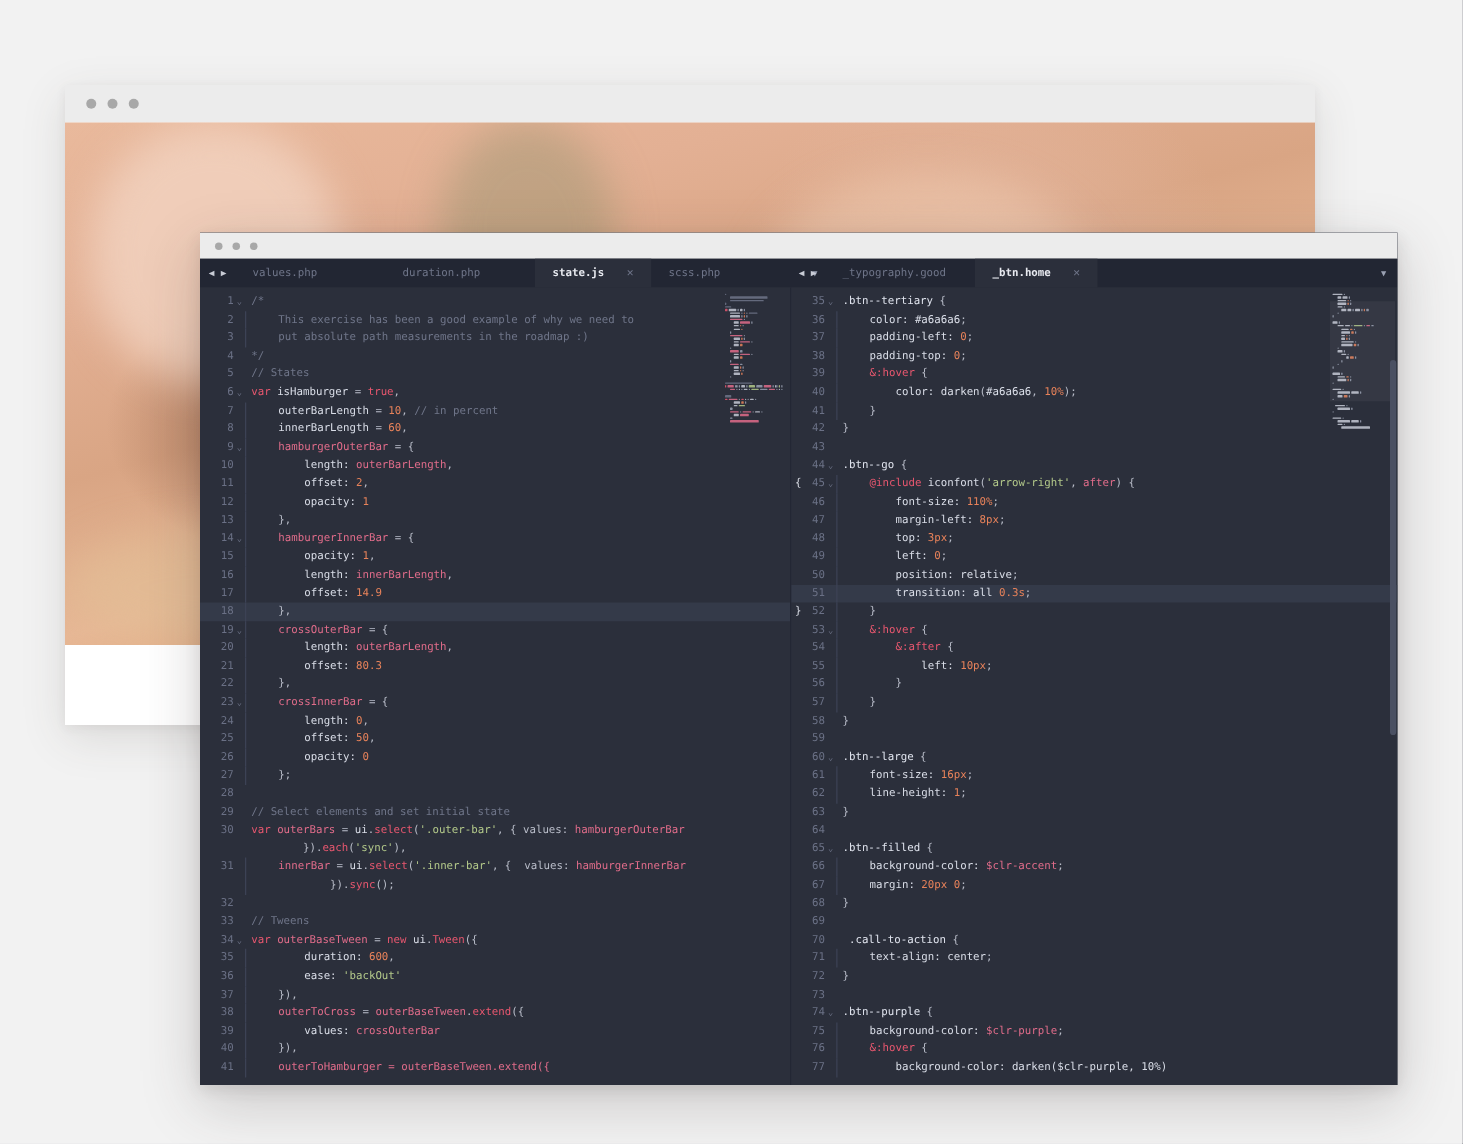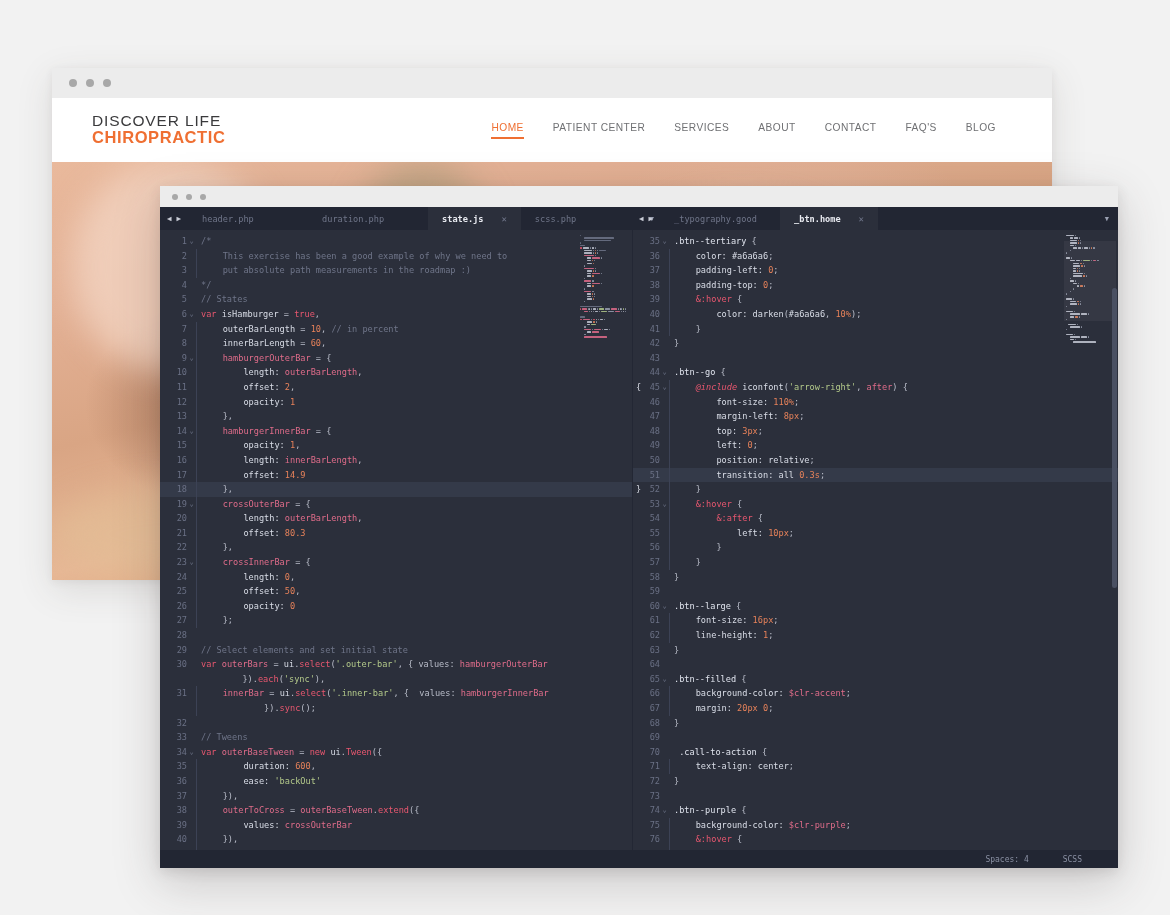--- a/index.html
+++ b/index.html
@@ -140,21 +140,21 @@
 
   
   .c-com { color: #6f7589; }
   .c-kw  { color: #e8576f; }
   .c-var { color: #e06c8a; }
   .c-num { color: #e7825a; }
   .c-str { color: #b3c98a; }
   .c-fn  { color: #e8576f; }
   .c-prop{ color: #d9dde7; }
   .c-sel { color: #e0e4ee; }
-  .c-at  { color: #e8576f; font-style: italic; }
+  .c-at  { color: #e8576f; }
   .c-pseudo { color: #e8576f; }
   .c-dollar { color: #e06c8a; }
   .c-punc{ color: #b9bdc9; }
   .c-bool{ color: #e8576f; }
 
   
   .minimap {
     position: absolute; right: 6px; top: 4px; bottom: 0;
     width: 46px; opacity: 0.85; pointer-events: none;
   }
@@ -187,35 +187,20 @@
 <div id="stage">
 
   <div class="browser">
 
     <div class="browser-chrome">
       <span class="dot"></span>
       <span class="dot"></span>
       <span class="dot"></span>
     </div>
 
-    <div class="site-header">
-      <div class="logo">
-        <div class="logo-top">DISCOVER LIFE</div>
-        <div class="logo-bottom">CHIROPRACTIC</div>
-      </div>
-      <nav class="site-nav">
-        <span class="nav-item active">HOME</span>
-        <span class="nav-item">PATIENT CENTER</span>
-        <span class="nav-item">SERVICES</span>
-        <span class="nav-item">ABOUT</span>
-        <span class="nav-item">CONTACT</span>
-        <span class="nav-item">FAQ'S</span>
-        <span class="nav-item">BLOG</span>
-      </nav>
-    </div>
 
     <div class="hero">
       <span class="hero-blob b1"></span>
       <span class="hero-blob b2"></span>
       <span class="hero-blob b3"></span>
       <span class="hero-blob b4"></span>
       <span class="hero-blob b5"></span>
       <span class="hero-blob b6"></span>
       <span class="hero-blob b7"></span>
     </div>
@@ -230,21 +215,21 @@
     </div>
 
     <div class="tabbar">
 
       <div class="tabgroup left">
         <div class="tab-arrows">
           <span class="tri">◀</span>
           <span class="tri">▶</span>
         </div>
         <div class="tab wide">
-            <span>header.php</span>
+            <span>values.php</span>
           </div>
         <div class="tab wide">
             <span>duration.php</span>
           </div>
         <div class="tab active">
           <span>state.js</span>
           <span class="x">✕</span>
         </div>
         <div class="tab wide">
             <span>scss.php</span>
@@ -719,18 +704,14 @@
               <span class="mseg" style="width: 23.1px; background: rgb(198, 202, 214);"></span>
             </div>
             <div class="mm-hl" style="top: 6.8px; height: 80px;"></div>
           </div>
         <div class="vscroll">
           <div class="vthumb" style="top:58px;height:300px;"></div>
         </div>
       </div>
     </div>
 
-    <div class="statusbar">
-      <span>Spaces: 4</span>
-      <span>SCSS</span>
-    </div>
   </div>
 </div>
 
 </body></html>

